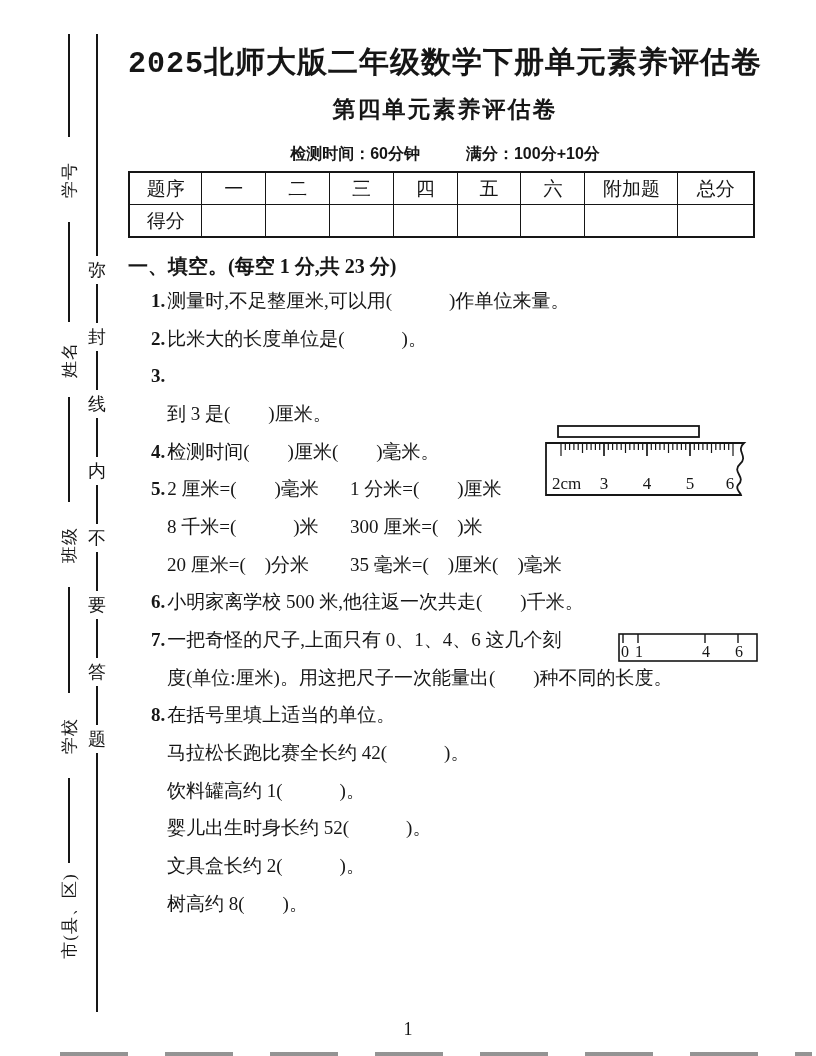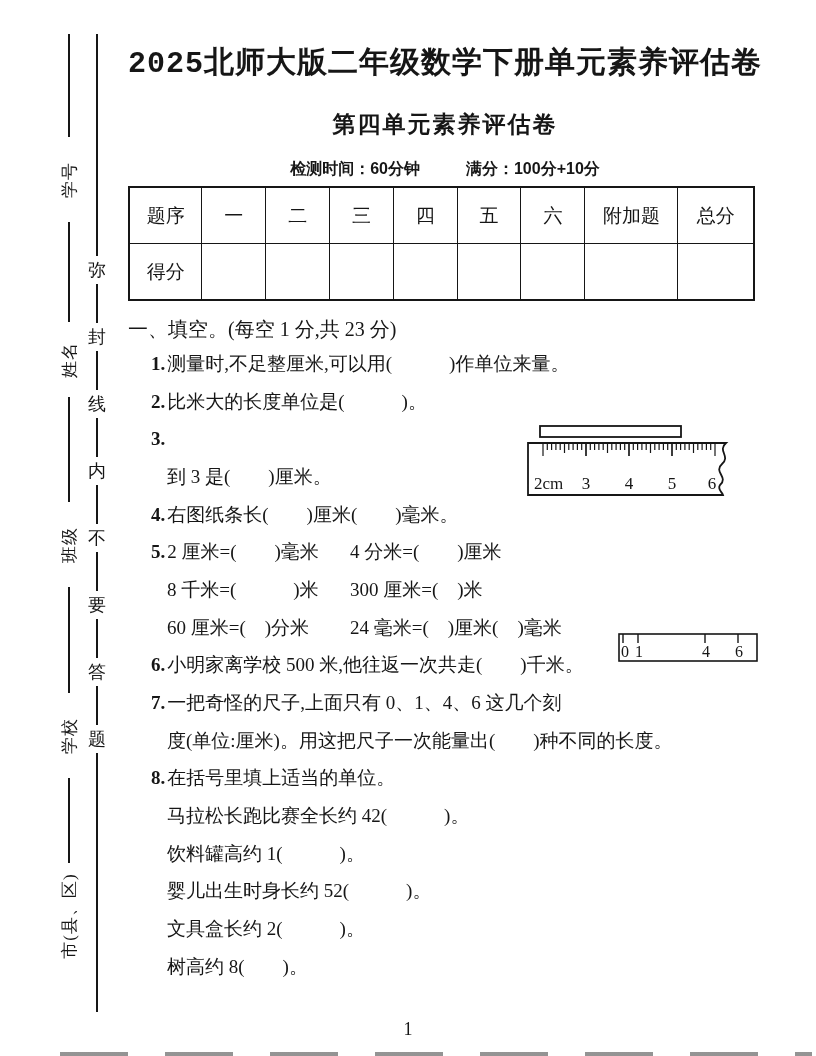--- a/index.html
+++ b/index.html
@@ -27,46 +27,46 @@
   .seal-char{height:28px; line-height:28px; font-size:18px; text-align:center;}
   .seal-dash{width:2px; height:39px; background:#161616;}
   
   .content{position:absolute; left:128px; top:0; width:634px;}
   .title{
     margin-top:46px; text-align:center; font-weight:bold; font-size:30px;
     line-height:36px; letter-spacing:1px;
     font-family:Liberation Mono, monospace;
   }
   .subtitle{
-    margin-top:29px; text-align:center; font-weight:bold; font-size:23px;
+    margin-top:14px; text-align:center; font-weight:bold; font-size:23px;
     line-height:27px; letter-spacing:2px;
     font-family:"Liberation Sans","DejaVu Sans",sans-serif;
   }
   .info-row{
     margin-top:21px; display:flex; justify-content:center; gap:46px;
     font-weight:bold; font-size:16px; line-height:19px;
     font-family:"Liberation Sans","DejaVu Sans",sans-serif;
   }
   table.score{
     margin-top:8px; border-collapse:collapse; width:627px; table-layout:fixed;
     border:2px solid #161616;
   }
   table.score td{
     border:1.4px solid #161616; height:31px; text-align:center;
-    font-size:19px; padding:12px;
-  }
-  .sec-heading{margin-top:12px; height:32px; line-height:32px; font-size:20px; white-space:nowrap;}
+    font-size:19px; padding:0;
+  }
+  .sec-heading{margin-top:12px; height:32px; line-height:32px; font-size:20px; white-space:nowrap;font-weight:bold;}
   .bl{height:37.7px; display:flex; align-items:center; font-size:19px; white-space:nowrap;}
   .ind1{padding-left:23px;}
   .ind2{padding-left:39px;}
   .qnum{font-weight:bold; padding-right:2px;}
   .c1a{display:inline-block; width:199px;}
   .c1b{display:inline-block; width:183px;}
   
-  .ruler-paper{position:absolute; left:526px; top:421px;}
+  .ruler-paper{position:absolute; left:544px; top:421px;}
   .ruler-strange{position:absolute; left:618px; top:629px;}
   .rtext{font-family:"Liberation Serif","DejaVu Serif",serif;}
   
   .page-num{position:absolute; left:0; right:0; bottom:16px; text-align:center; font-size:18px;}
   .bottom-edge{
     position:absolute; left:60px; right:4px; bottom:0; height:4px; opacity:.55;
     background:repeating-linear-gradient(90deg,#3c3c3c 0 68px,transparent 68px 105px);
   }
 </style>
 </head>
@@ -174,33 +174,33 @@
         <span>比米大的长度单位是(　　　)。</span>
     </div>
     <div class="bl ind1">
       <span class="qnum">3.</span>
     </div>
     <div class="bl ind2">
       <span>到 3 是(　　)厘米。</span>
     </div>
     <div class="bl ind1">
       <span class="qnum">4.</span>
-        <span>右图纸条长(　　)厘米(　　)毫米。</span>
+        <span>检测时间(　　)厘米(　　)毫米。</span>
     </div>
     <div class="bl ind1">
       <span class="c1a"><span class="qnum">5.</span><span>2 厘米=(　　)毫米</span></span>
-      <span>4 分米=(　　)厘米</span>
+      <span>1 分米=(　　)厘米</span>
     </div>
     <div class="bl ind2">
       <span class="c1b">8 千米=(　　　)米</span>
       <span>300 厘米=(　)米</span>
     </div>
     <div class="bl ind2">
-      <span class="c1b">60 厘米=(　)分米</span>
-      <span>24 毫米=(　)厘米(　)毫米</span>
+      <span class="c1b">20 厘米=(　)分米</span>
+      <span>35 毫米=(　)厘米(　)毫米</span>
     </div>
     <div class="bl ind1">
       <span class="qnum">6.</span>
         <span>小明家离学校 500 米,他往返一次共走(　　)千米。</span>
     </div>
     <div class="bl ind1">
       <span class="qnum">7.</span>
         <span>一把奇怪的尺子,上面只有 0、1、4、6 这几个刻</span>
     </div>
     <div class="bl ind2">

